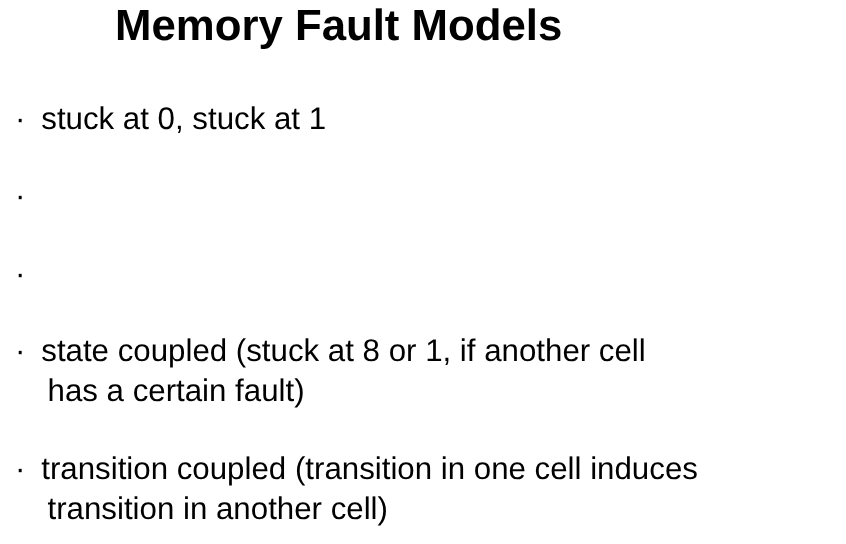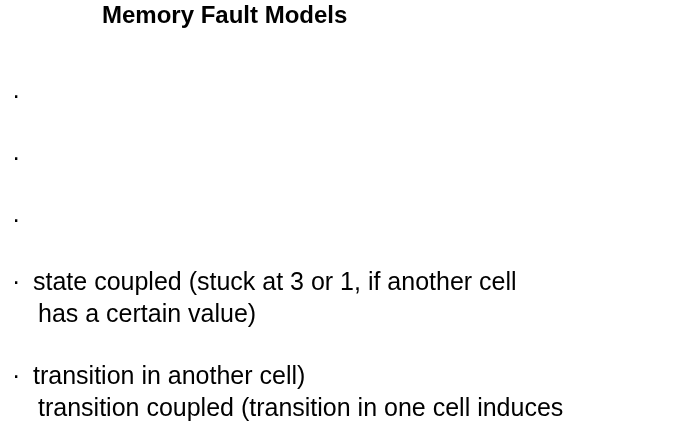--- a/index.html
+++ b/index.html
@@ -14,23 +14,23 @@
   }
   .slide {
     position: relative;
     width: 677px;
     height: 435px;
     background: var(--bg);
     overflow: hidden;
   }
   .slide-title {
     position: absolute;
-    left: 102px;
+    left: 92px;
     top: 3px;
-    font-size: 24px;
+    font-size: 35px;
     line-height: 1;
     font-weight: 700;
     white-space: nowrap;
     letter-spacing: 0px;
   }
   .bullet-list {
     position: absolute;
     left: 12px;
     top: 79px;
     right: 0;
@@ -65,40 +65,43 @@
 <body>
 
 <div class="slide">
 
   <h1 class="slide-title">Memory Fault Models</h1>
 
   <div class="bullet-list">
 
     <div class="bullet-item">
       <span class="bullet-dot">·</span>
+      <div class="bullet-text">
+        <div class="bullet-line">stuck at 0, stuck at 1</div>
+      </div>
     </div>
 
     <div class="bullet-item">
       <span class="bullet-dot">·</span>
     </div>
 
     <div class="bullet-item">
       <span class="bullet-dot">·</span>
     </div>
 
     <div class="bullet-item">
       <span class="bullet-dot">·</span>
       <div class="bullet-text">
-        <div class="bullet-line">state coupled (stuck at 3 or 1, if another cell</div>
-        <div class="bullet-line">has a certain value)</div>
+        <div class="bullet-line">state coupled (stuck at 8 or 1, if another cell</div>
+        <div class="bullet-line">has a certain fault)</div>
       </div>
     </div>
 
     <div class="bullet-item">
       <span class="bullet-dot">·</span>
       <div class="bullet-text">
+        <div class="bullet-line">transition coupled (transition in one cell induces</div>
         <div class="bullet-line">transition in another cell)</div>
-        <div class="bullet-line">transition coupled (transition in one cell induces</div>
       </div>
     </div>
 
   </div>
 </div>
 
 </body></html>

